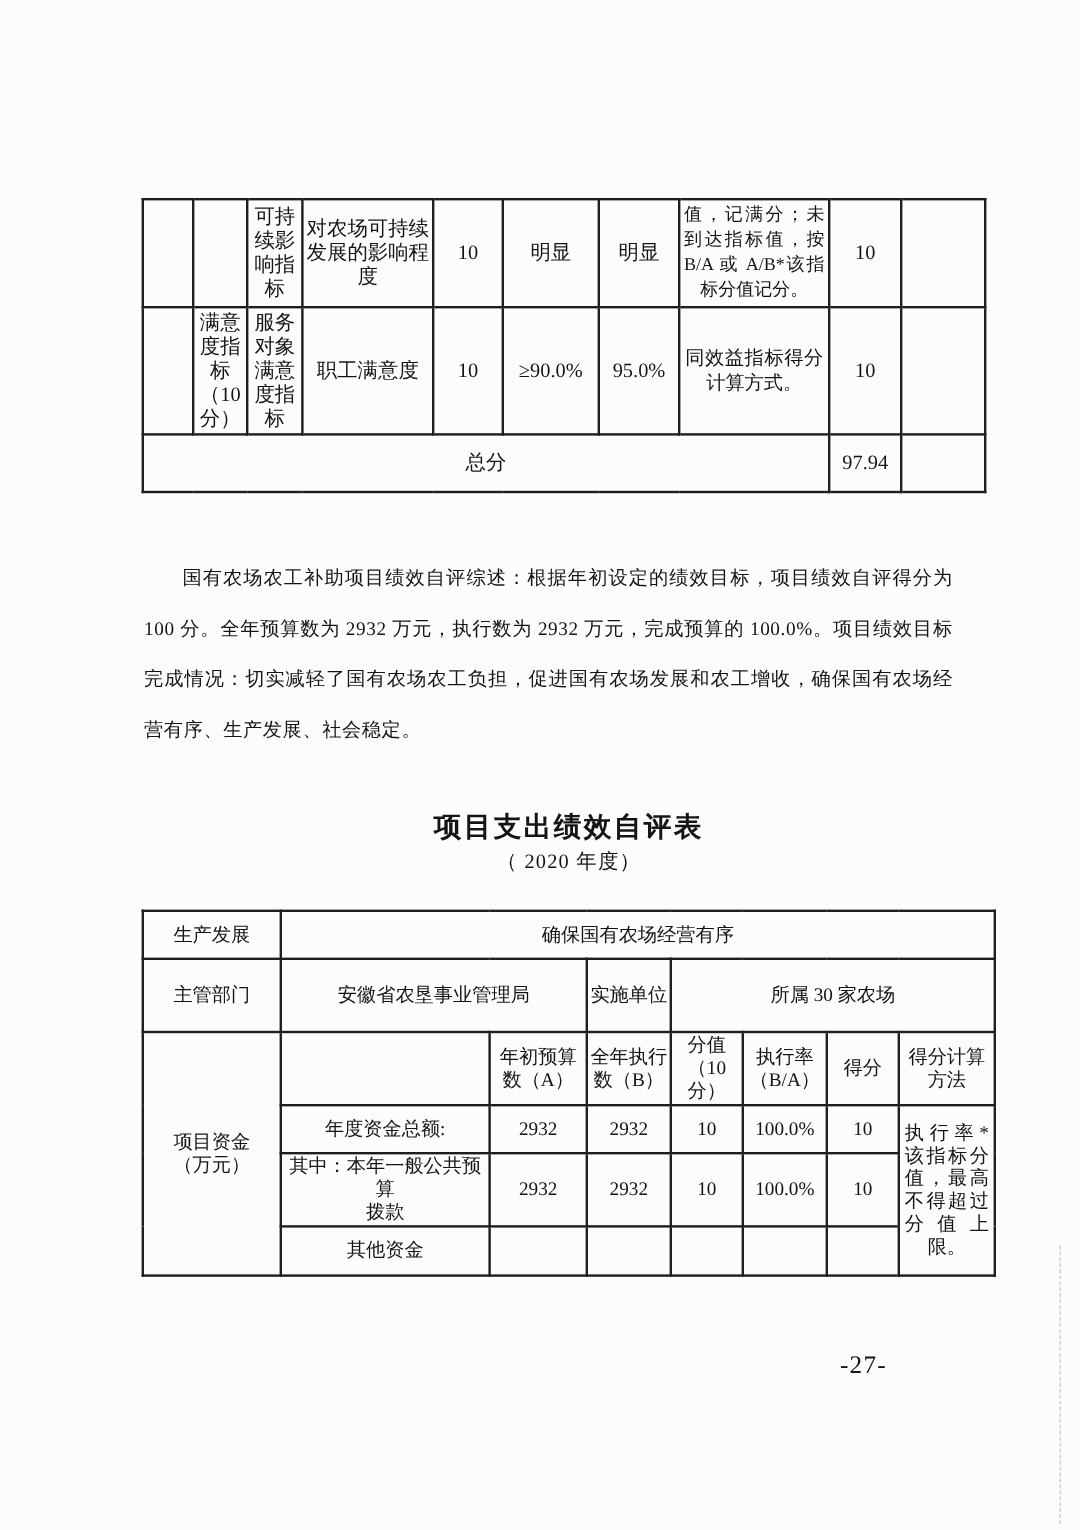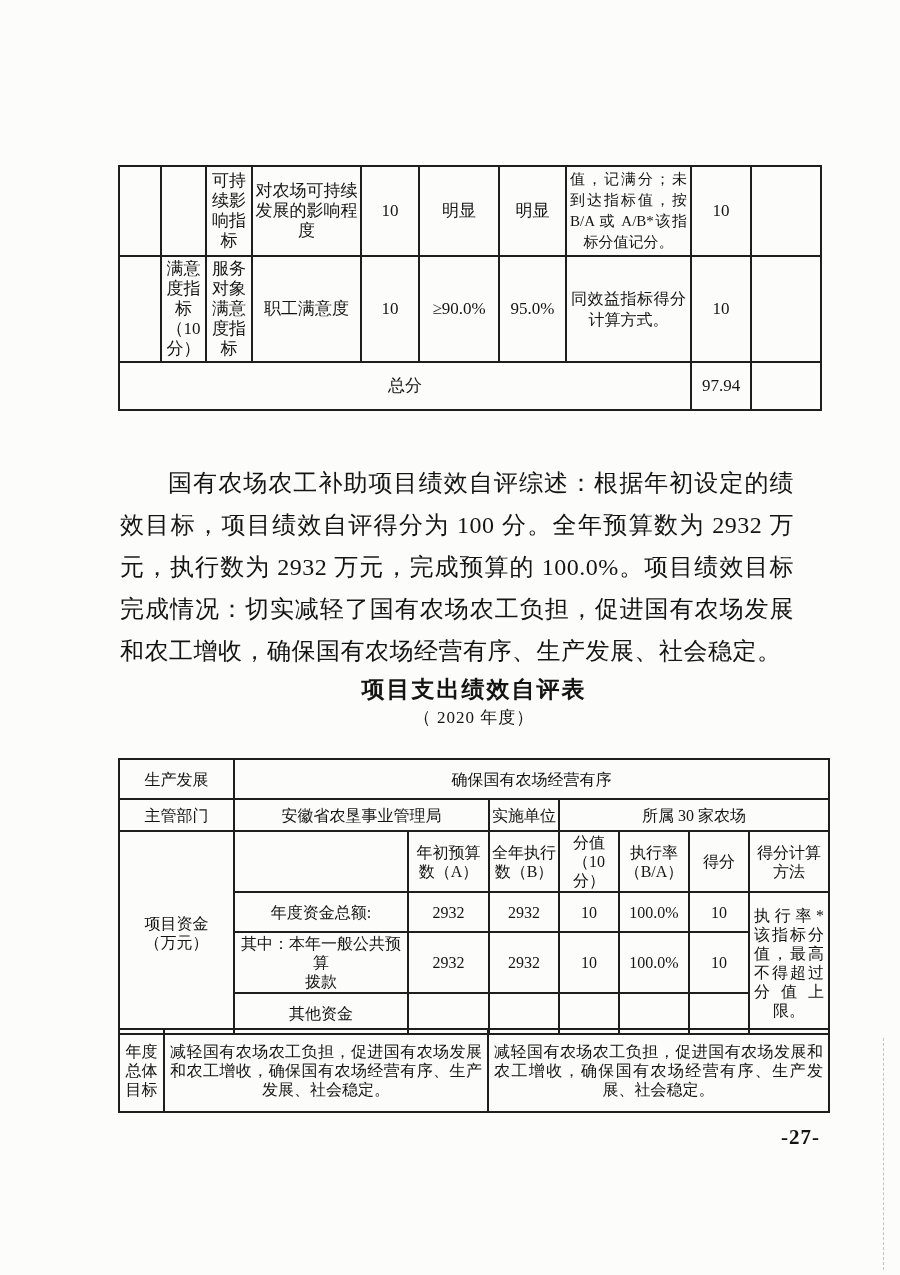--- a/index.html
+++ b/index.html
@@ -50,21 +50,21 @@
     line-height: 22px;
     text-align: justify;
     text-align-last: center;
     padding: 2px 5px;
   }
   .summary {
     position: absolute;
     left: 120px;
     top: 462px;
     width: 674px;
-    font-size: 24px;
+    font-size: 16px;
     line-height: 42px;
     text-align: justify;
     text-indent: 2em;
     letter-spacing: 0.5px;
   }
   .doc-title {
     position: absolute;
     left: 0;
     top: 674px;
     width: 948px;
@@ -81,24 +81,23 @@
     width: 948px;
     text-align: center;
     font-size: 17px;
     letter-spacing: 1px;
   }
   .page-number {
     position: absolute;
     left: 700px;
     top: 1125px;
     width: 120px;
-    text-align: right;
+    text-align: left;
     font-size: 21px;
     letter-spacing: 1px;
-    font-weight: bold;
   }
   .artifact {
     position: absolute;
     left: 883px;
     top: 1038px;
     height: 232px;
     width: 0;
     border-left: 1px dashed #c4c4c0;
   }
 </style>
@@ -178,21 +177,21 @@
       <col style="width:60px">
         <col style="width:70px">
         <col style="width:60px">
         <col style="width:80px">
     </colgroup>
     <tbody>
         <tr style="height:40px">
       <td>生产发展</td>
       <td colspan="7">确保国有农场经营有序</td>
     </tr>
-    <tr style="height:32px">
+    <tr style="height:61px">
       <td>主管部门</td>
       <td colspan="2">安徽省农垦事业管理局</td>
       <td>实施单位</td>
       <td colspan="4">所属 30 家农场</td>
     </tr>
     <tr style="height:45px">
       <td rowspan="4" class="pre">项目资金
 （万元）</td>
       <td></td>
       <td>年初预算数（A）</td>
@@ -224,34 +223,18 @@
       <td>其他资金</td>
       <td></td>
       <td></td>
       <td></td>
       <td></td>
       <td></td>
     </tr>
   </tbody>
     </table>
 
-  <table class="t2" style="left:118px; top:1028px; width:710px;">
-    <colgroup>
-      <col style="width:45px">
-        <col style="width:324px">
-        <col style="width:341px">
-    </colgroup>
-    <tbody>
-        <tr style="height:83px">
-      <td class="pre" style="padding:1px 0">年度
-总体
-目标</td>
-      <td class="goalcell">减轻国有农场农工负担，促进国有农场发展和农工增收，确保国有农场经营有序、生产发展、社会稳定。</td>
-      <td class="goalcell">减轻国有农场农工负担，促进国有农场发展和农工增收，确保国有农场经营有序、生产发展、社会稳定。</td>
-    </tr>
-  </tbody>
-    </table>
 
   <div class="page-number">-27-</div>
 
   <div class="artifact"></div>
 
 </div>
 
 </body></html>

